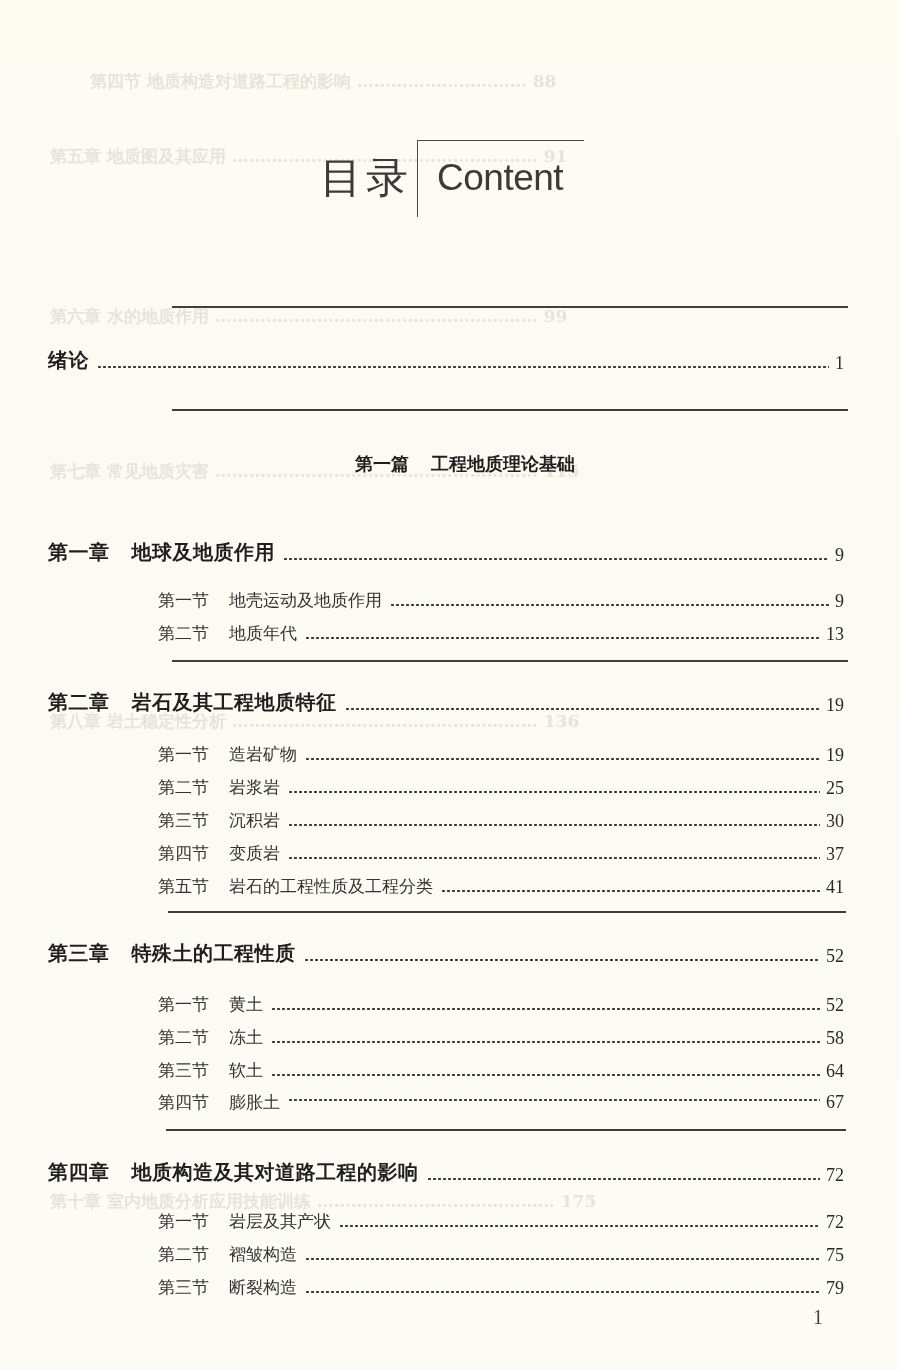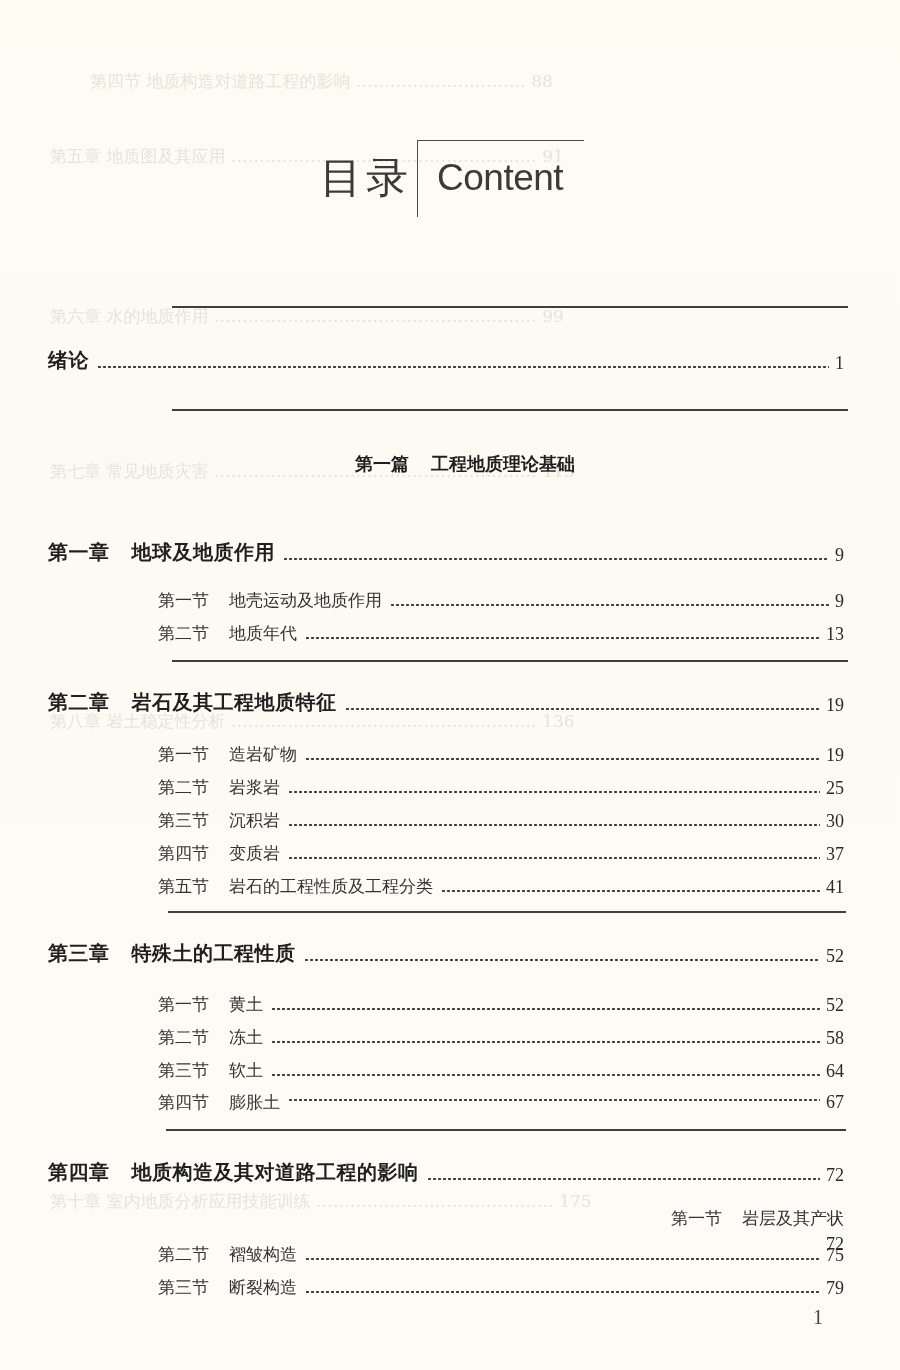--- a/index.html
+++ b/index.html
@@ -6,21 +6,21 @@
   body {
     width: 900px; height: 1370px;
     background: #fcfbf4;
     position: relative; overflow: hidden;
     font-family: "DejaVu Serif", "Liberation Serif", serif;
     color: #2a2a2a;
   }
   .page { position: absolute; inset: 0; background: linear-gradient(180deg, #fdfbf2 0%, #fbfaf3 50%, #fcfbf5 100%); }
 
   
-  .ghost { position: absolute; color: #e6e3da; font-size: 17px; white-space: nowrap; pointer-events: none; }
+  .ghost { position: absolute; color: #e6e3da; font-size: 17px; white-space: nowrap; pointer-events: none; font-weight: bold; }
 
   
   .title-zh {
     position: absolute; left: 320px; top: 150px;
     font-family: "DejaVu Sans", "Liberation Sans", sans-serif;
     font-size: 42px; font-weight: normal; color: #3a3a3a; letter-spacing: 4px;
   }
   .title-box {
     position: absolute; left: 417px; top: 140px; width: 166px; height: 76px;
     border-left: 1.5px solid #4a4a4a; border-top: 1.5px solid #4a4a4a;
@@ -176,21 +176,21 @@
     <span class="page-num">67</span>
   </div>
 
   <div class="rule" style="left:166px; top:1129px; width:680px;"></div>
 
   <div class="row chapter" style="top:1158px;">
     <span class="label"><span class="num">第四章</span><span>地质构造及其对道路工程的影响</span></span>
     <span class="dots"></span>
     <span class="page-num">72</span>
   </div>
-  <div class="row section" style="top:1207px;flex-direction:column;">
+  <div class="row section" style="top:1207px;">
     <span class="label"><span class="num">第一节</span><span>岩层及其产状</span></span>
     <span class="dots"></span>
     <span class="page-num">72</span>
   </div>
   <div class="row section" style="top:1240px;">
     <span class="label"><span class="num">第二节</span><span>褶皱构造</span></span>
     <span class="dots"></span>
     <span class="page-num">75</span>
   </div>
   <div class="row section" style="top:1273px;">

